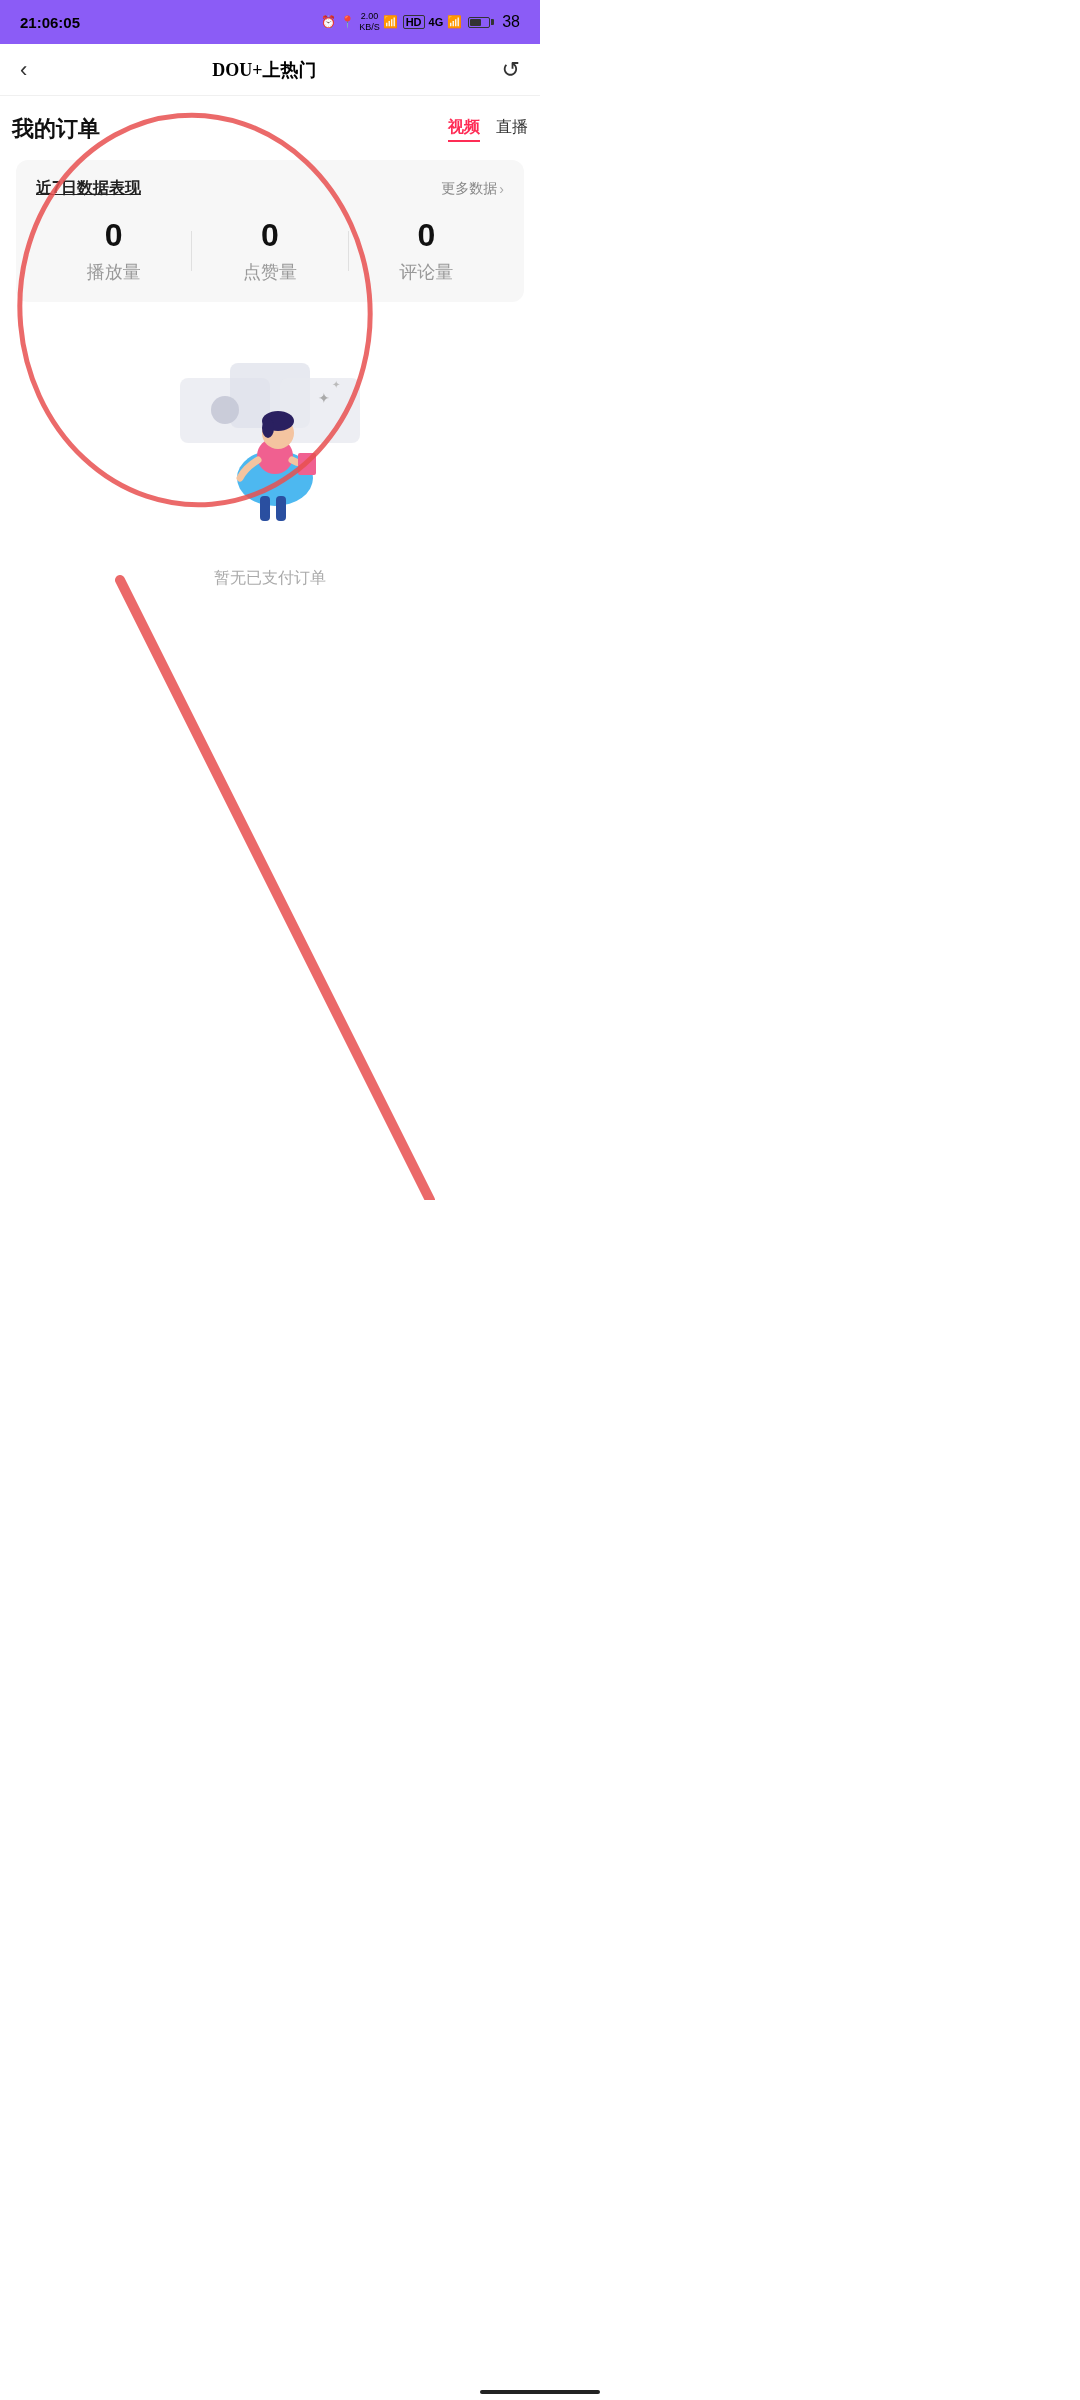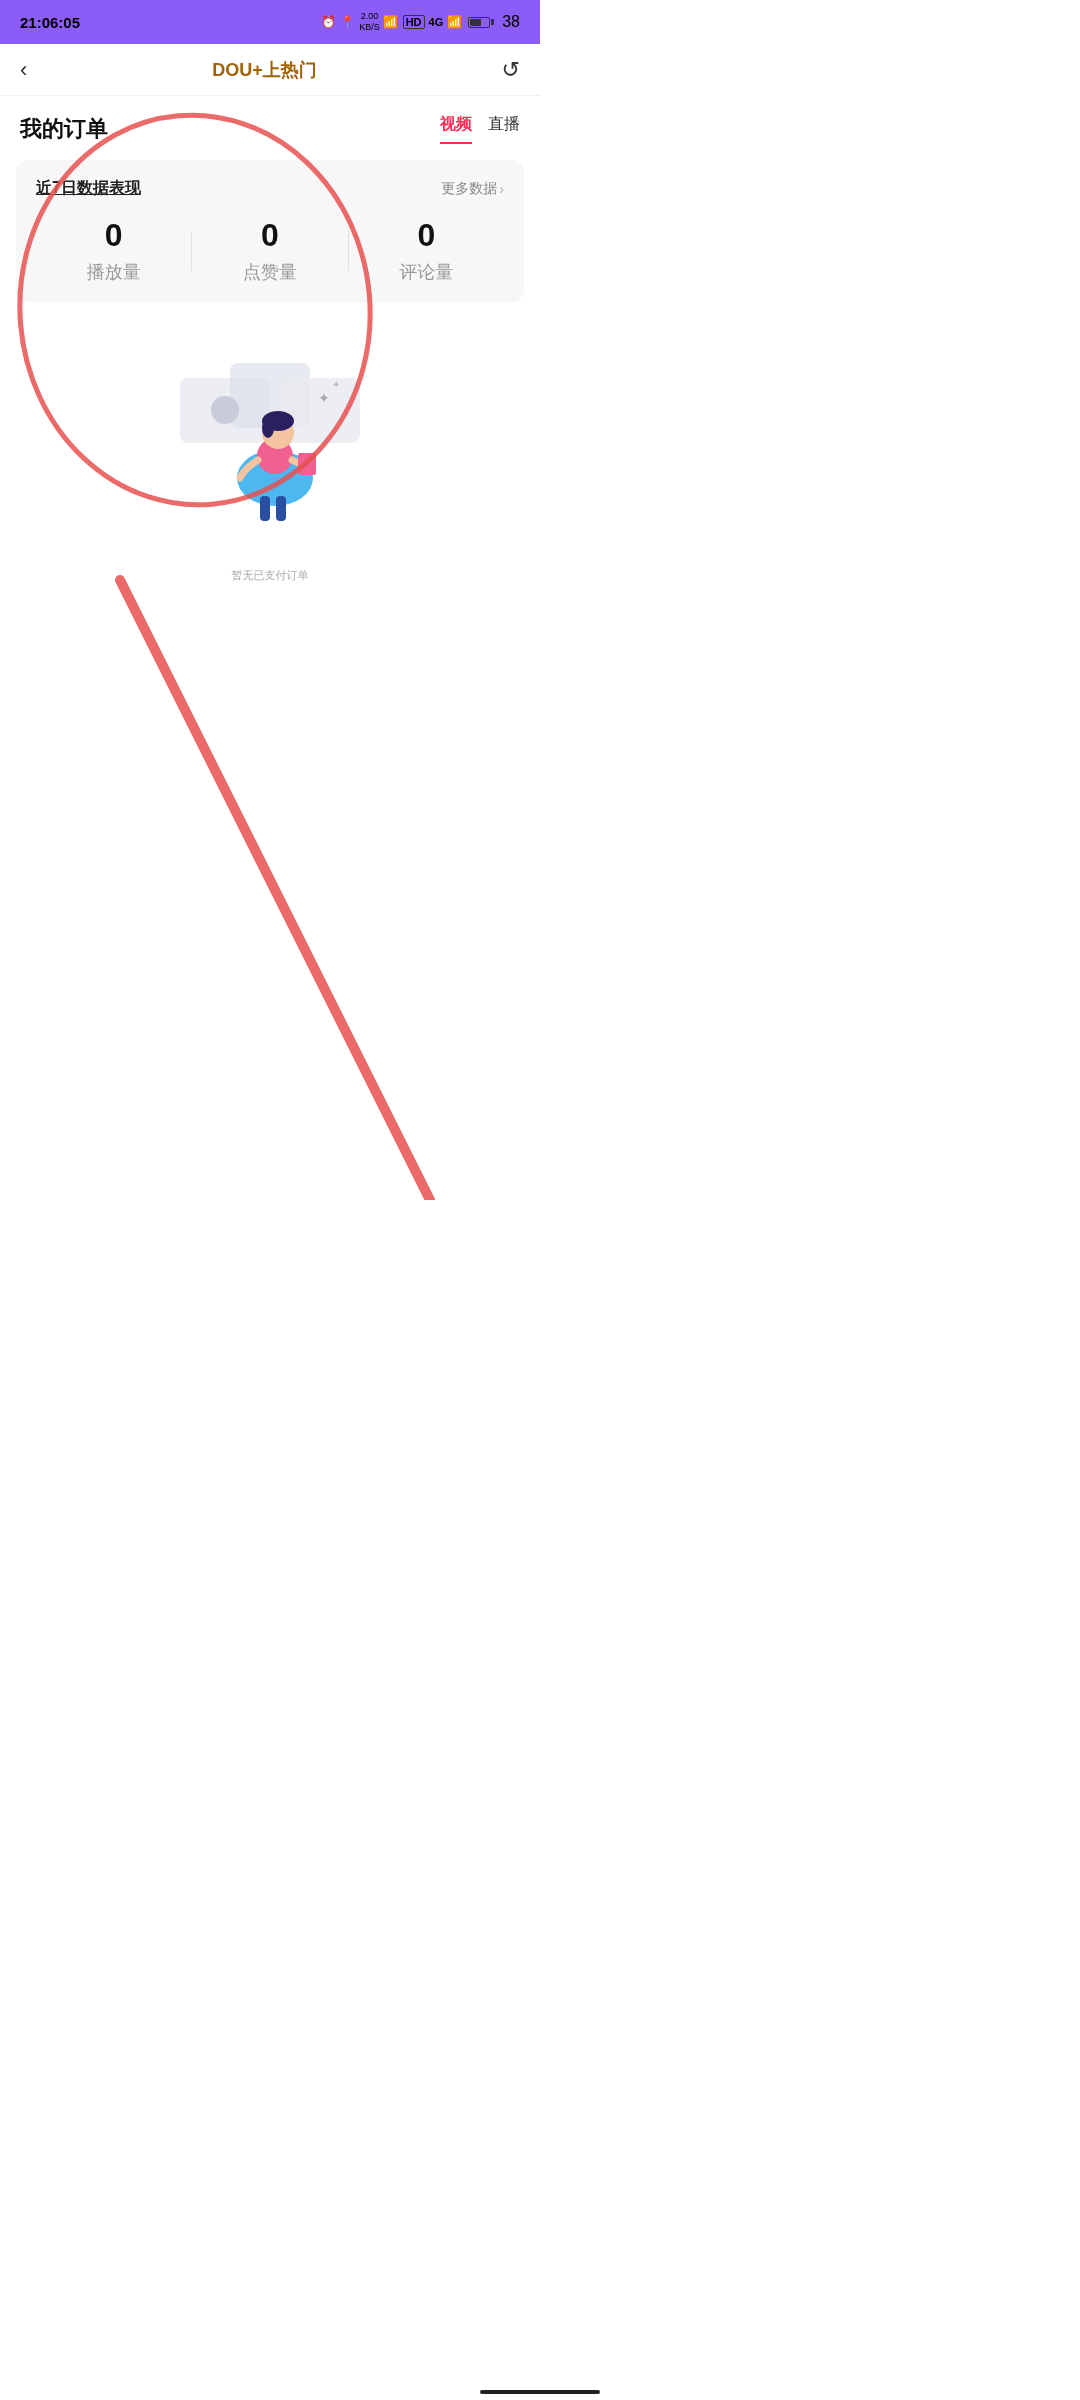--- a/index.html
+++ b/index.html
@@ -78,39 +78,41 @@
       border-bottom: 1px solid #f0f0f0;
     }
     .nav-back {
       font-size: 22px;
       color: #333;
       cursor: pointer;
     }
     .nav-title {
       font-size: 18px;
       font-weight: 600;
-      color: #a16207;
+      color: #000000;
+      font-family: Liberation Serif, serif;
     }
     .nav-refresh {
       font-size: 22px;
       color: #333;
       cursor: pointer;
     }
 
     
     .main-content {
       width: 100%;
       padding: 0;
     }
 
     
     .order-header {
       display: flex;
-      justify-content: space-between;
-      padding: 18px 20px 12px;
+      align-items: center;
+      justify-content: space-between;
+      padding: 18px 12px 12px;
     }
     .order-title {
       font-size: 22px;
       font-weight: 700;
       color: #111;
     }
     .tab-group {
       display: flex;
       gap: 16px;
     }
@@ -217,21 +219,21 @@
       align-items: center;
       padding: 30px 20px 60px;
     }
     .empty-illustration {
       width: 200px;
       height: 200px;
       position: relative;
       margin-bottom: 20px;
     }
     .empty-text {
-      font-size: 11px;
+      font-size: 16px;
       color: #aaa;
     }
 
     
     .annotation-overlay {
       position: absolute;
       top: 0;
       left: 0;
       width: 100%;
       height: 100%;

